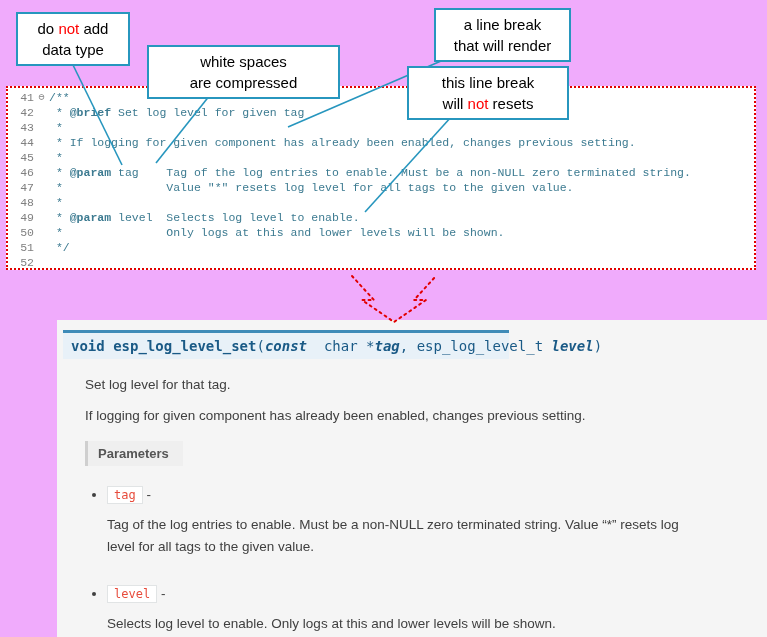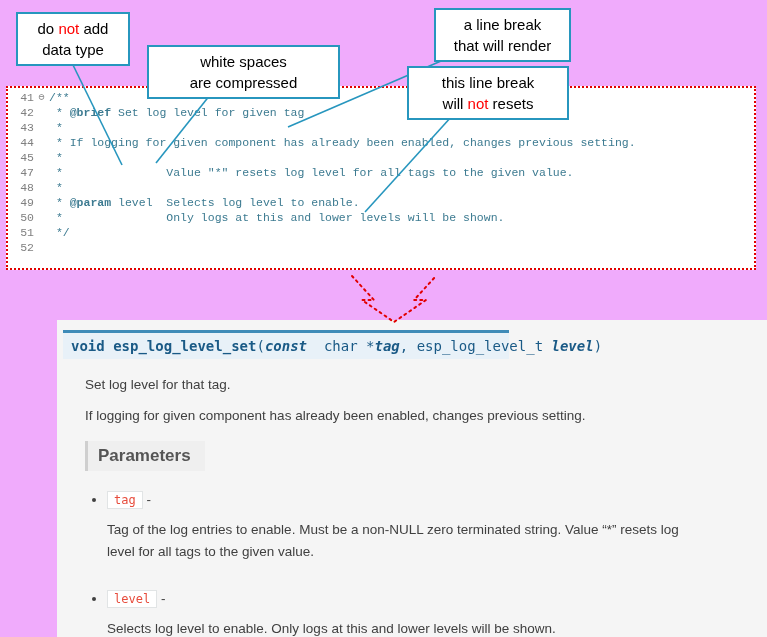--- a/index.html
+++ b/index.html
@@ -37,21 +37,21 @@
            font-size:14px;color:#1A5A86;white-space:pre;}
   .seg-skw{font-weight:bold;}
   .seg-skwi{font-weight:bold;font-style:italic;}
   .seg-sname{font-weight:bold;}
   .seg-sparam{font-weight:bold;font-style:italic;}
 
   .doc-content{margin-left:22px;font-size:13.5px;color:#404040;}
   .p-brief{margin:18px 0 0 0;}
   .p-detail{margin:16px 0 0 0;}
   .params-label{margin-top:18px;display:inline-block;background:#EFEFEF;border-left:3px solid #CFCFCF;
-                padding:5px 14px 5px 10px;font-weight:bold;font-size:17px;color:#555;}
+                padding:5px 14px 5px 10px;font-weight:bold;font-size:13px;color:#555;}
   .param-list{margin:18px 0 0 0;padding-left:22px;list-style:disc;}
   .param-item{margin-bottom:26px;color:#404040;}
   .term-row{line-height:22px;}
   .literal{font-family:"DejaVu Sans Mono",monospace;font-size:12px;color:#E74C3C;background:#fff;
            border:1px solid #E1E4E5;padding:1px 6px;}
   .sep{color:#404040;}
   .param-desc{margin-top:8px;width:595px;line-height:1.6;}
 </style>
 </head>
 <body>
@@ -83,20 +83,21 @@
       <div><span>will </span><span class="seg-red">not</span><span> resets</span></div>
     </div>
 
   <div class="code-box">
     <div id="code-lines">
         <div class="code-line"><span class="gutter">41</span><span class="foldcol">⊖</span><span class="code-text"><span class="seg-comment">/**</span></span></div>
         <div class="code-line"><span class="gutter">42</span><span class="foldcol"></span><span class="code-text"><span class="seg-comment"> * </span><span class="seg-tag">@brief</span><span class="seg-comment"> Set log level for given tag</span></span></div>
         <div class="code-line"><span class="gutter">43</span><span class="foldcol"></span><span class="code-text"><span class="seg-comment"> *</span></span></div>
         <div class="code-line"><span class="gutter">44</span><span class="foldcol"></span><span class="code-text"><span class="seg-comment"> * If logging for given component has already been enabled, changes previous setting.</span></span></div>
         <div class="code-line"><span class="gutter">45</span><span class="foldcol"></span><span class="code-text"><span class="seg-comment"> *</span></span></div>
+        <div class="code-line"><span class="gutter">46</span><span class="foldcol"></span><span class="code-text"><span class="seg-comment"> * </span><span class="seg-tag">@param</span><span class="seg-comment"> tag    Tag of the log entries to enable. Must be a non-NULL zero terminated string.</span></span></div>
         <div class="code-line"><span class="gutter">47</span><span class="foldcol"></span><span class="code-text"><span class="seg-comment"> *               Value "*" resets log level for all tags to the given value.</span></span></div>
         <div class="code-line"><span class="gutter">48</span><span class="foldcol"></span><span class="code-text"><span class="seg-comment"> *</span></span></div>
         <div class="code-line"><span class="gutter">49</span><span class="foldcol"></span><span class="code-text"><span class="seg-comment"> * </span><span class="seg-tag">@param</span><span class="seg-comment"> level  Selects log level to enable.</span></span></div>
         <div class="code-line"><span class="gutter">50</span><span class="foldcol"></span><span class="code-text"><span class="seg-comment"> *               Only logs at this and lower levels will be shown.</span></span></div>
         <div class="code-line"><span class="gutter">51</span><span class="foldcol"></span><span class="code-text"><span class="seg-comment"> */</span></span></div>
         <div class="code-line"><span class="gutter">52</span><span class="foldcol"></span></div>
       </div>
   </div>
 
   <div class="doc-panel">

